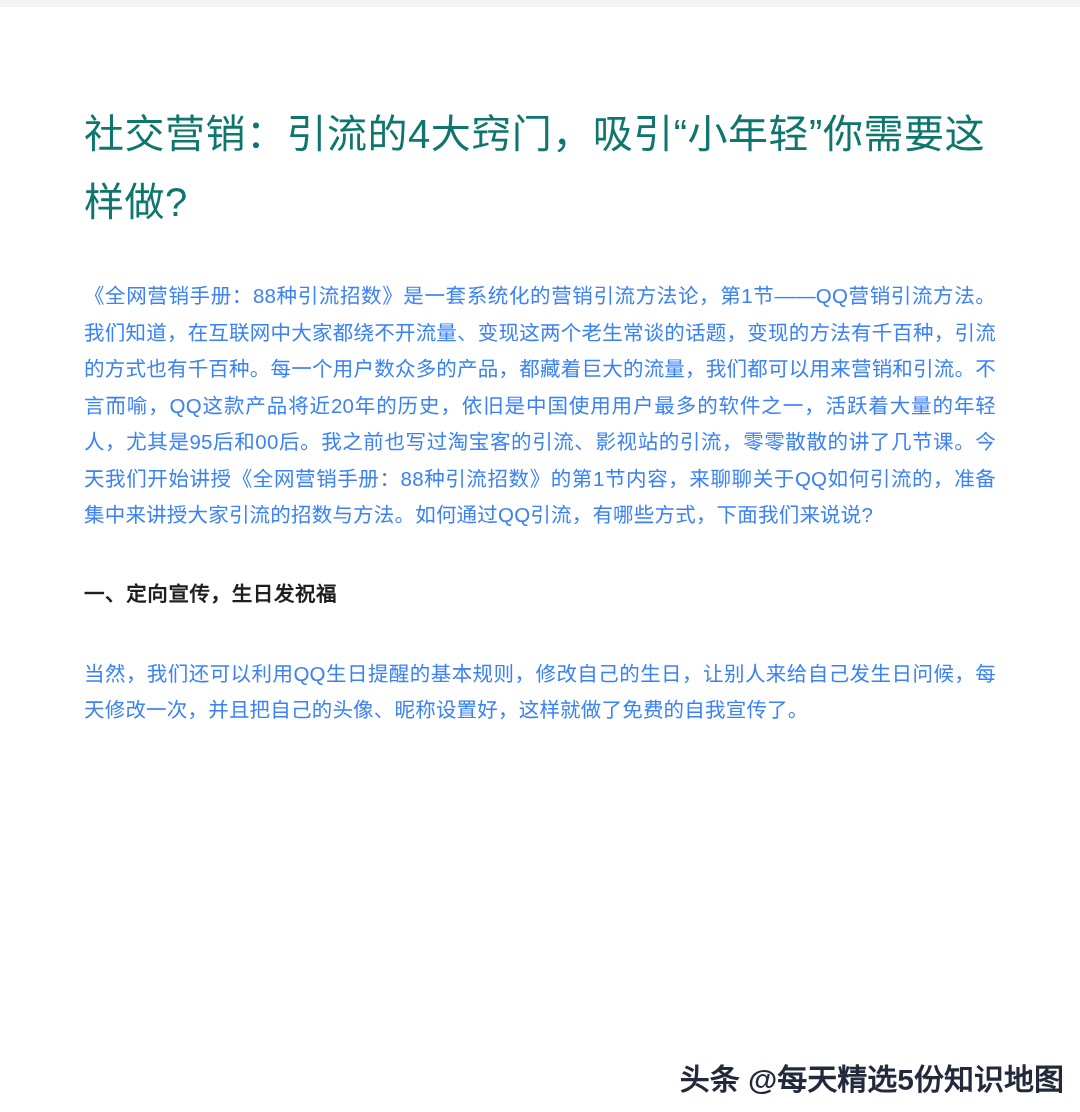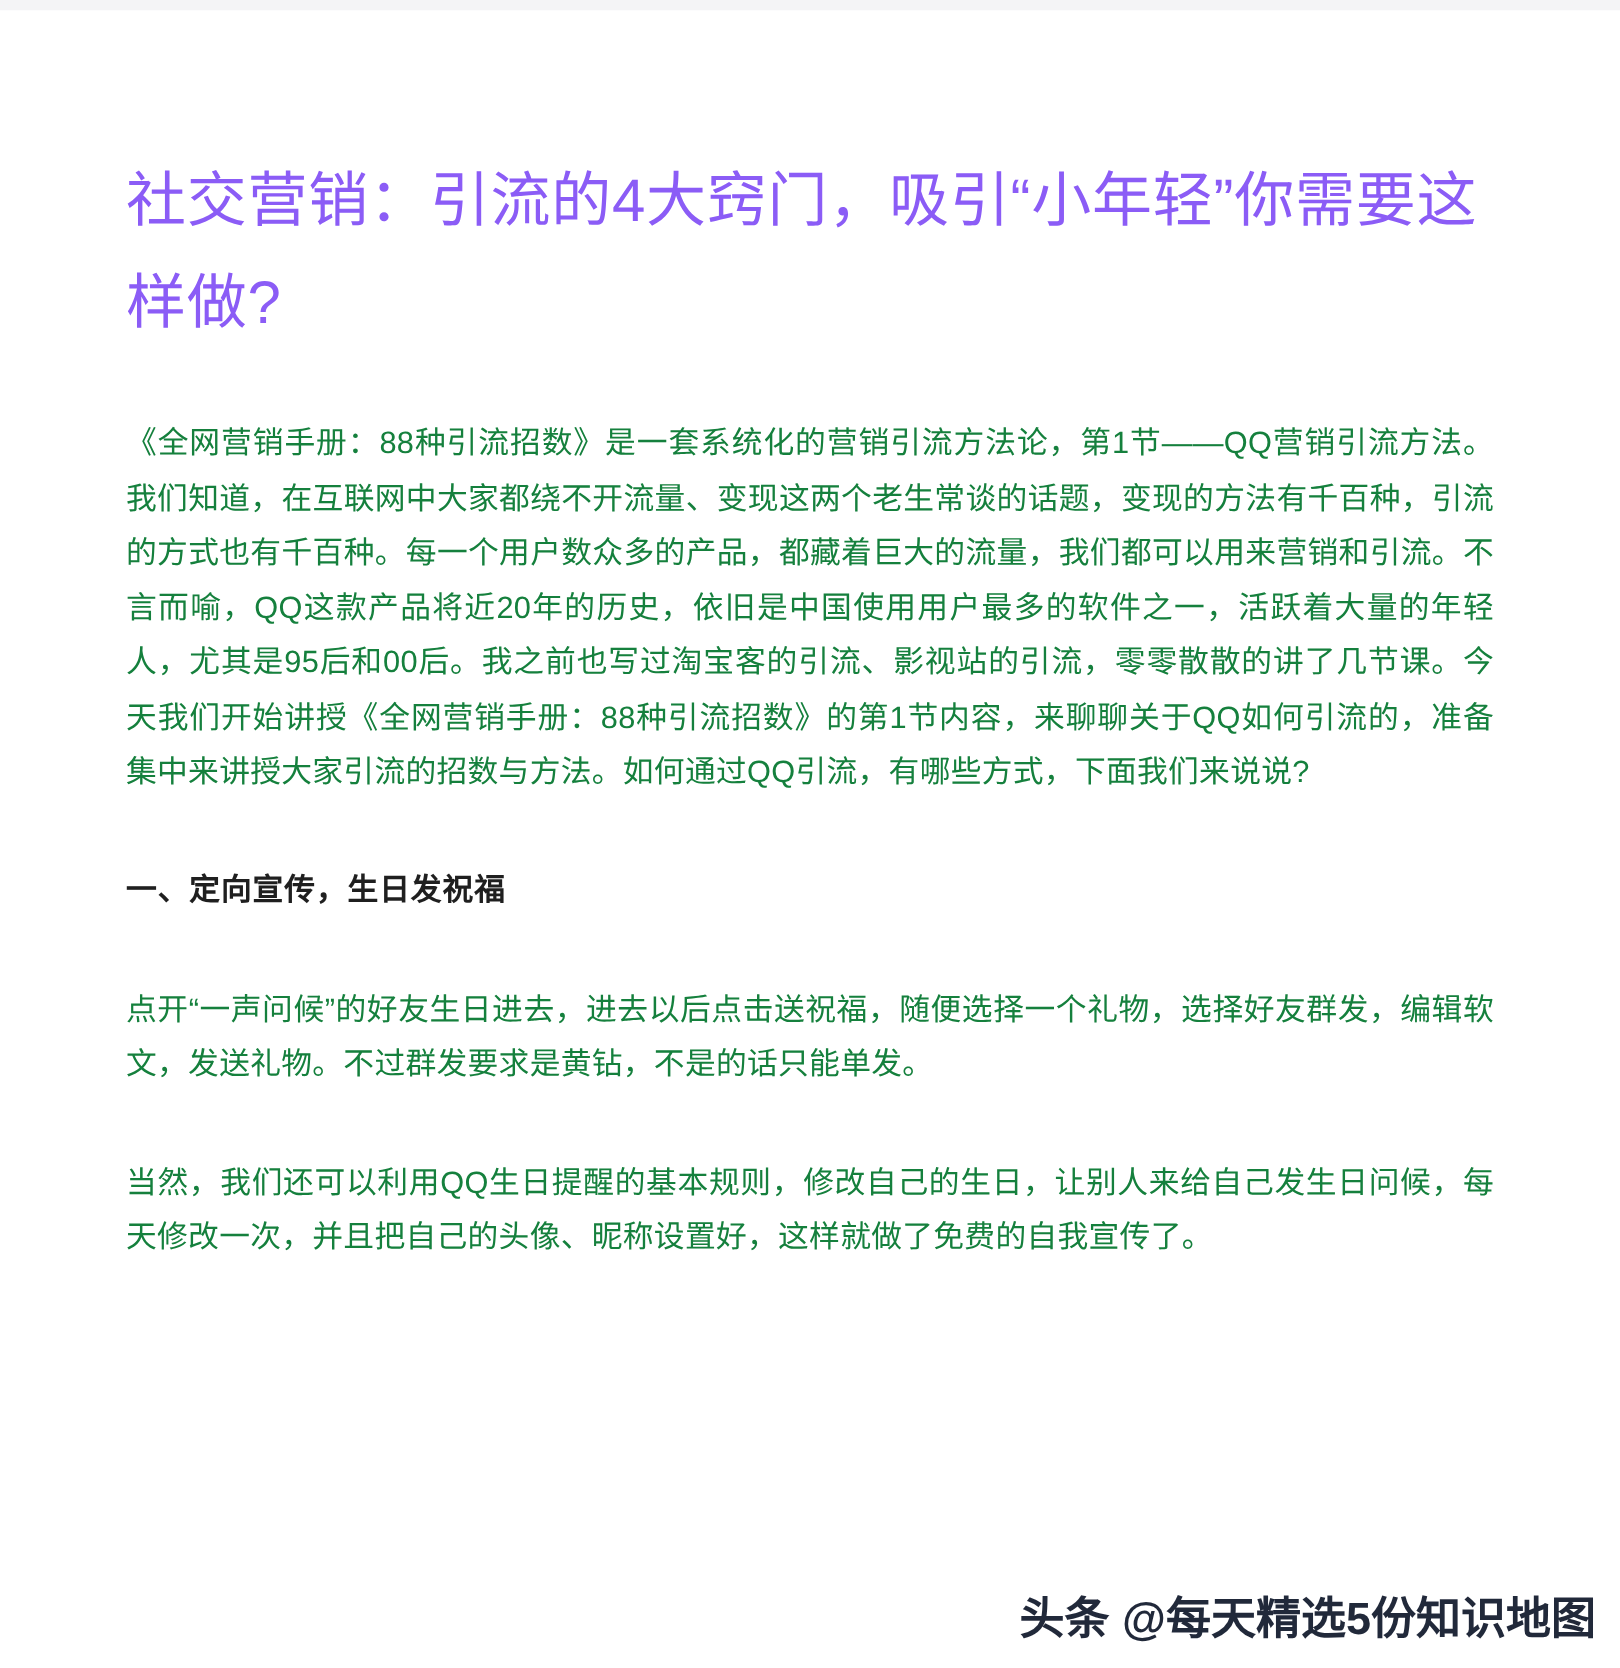--- a/index.html
+++ b/index.html
@@ -40,34 +40,34 @@
     left: 84px;
     top: 93px;
     width: 912px;
   }
 
   .article-title {
     margin: 0;
     font-size: 40px;
     line-height: 68px;
     font-weight: 400;
-    color: #8b5cf6;
+    color: #0f766e;
     letter-spacing: 0.5px;
     text-align: left;
   }
 
   .article-body {
     margin-top: 42px;
   }
 
   .para {
     margin: 0 0 38px 0;
     font-size: 20.5px;
     line-height: 36.5px;
-    color: #15803d;
+    color: #3b82f6;
     text-align: justify;
     text-justify: inter-ideograph;
     letter-spacing: 0.2px;
   }
 
   .para.lead {
     margin-bottom: 44px;
   }
 
   .section-heading {
@@ -116,21 +116,20 @@
 
     <h1 class="article-title">社交营销：引流的4大窍门，吸引“小年轻”你需要这样做?</h1>
 
     <div class="article-body">
 
       <p class="para lead">《全网营销手册：88种引流招数》是一套系统化的营销引流方法论，第1节——QQ营销引流方法。我们知道，在互联网中大家都绕不开流量、变现这两个老生常谈的话题，变现的方法有千百种，引流的方式也有千百种。每一个用户数众多的产品，都藏着巨大的流量，我们都可以用来营销和引流。不言而喻，QQ这款产品将近20年的历史，依旧是中国使用用户最多的软件之一，活跃着大量的年轻人，尤其是95后和00后。我之前也写过淘宝客的引流、影视站的引流，零零散散的讲了几节课。今天我们开始讲授《全网营销手册：88种引流招数》的第1节内容，来聊聊关于QQ如何引流的，准备集中来讲授大家引流的招数与方法。如何通过QQ引流，有哪些方式，下面我们来说说?</p>
 
       <h2 class="section-heading">一、定向宣传，生日发祝福</h2>
 
 
-      <p class="para tight">点开“一声问候”的好友生日进去，进去以后点击送祝福，随便选择一个礼物，选择好友群发，编辑软文，发送礼物。不过群发要求是黄钻，不是的话只能单发。</p>
 
 
       <p class="para tight">当然，我们还可以利用QQ生日提醒的基本规则，修改自己的生日，让别人来给自己发生日问候，每天修改一次，并且把自己的头像、昵称设置好，这样就做了免费的自我宣传了。</p>
 
     </div>
   </div>
 
   <div class="watermark">头条 @每天精选5份知识地图</div>
 
 </div>

